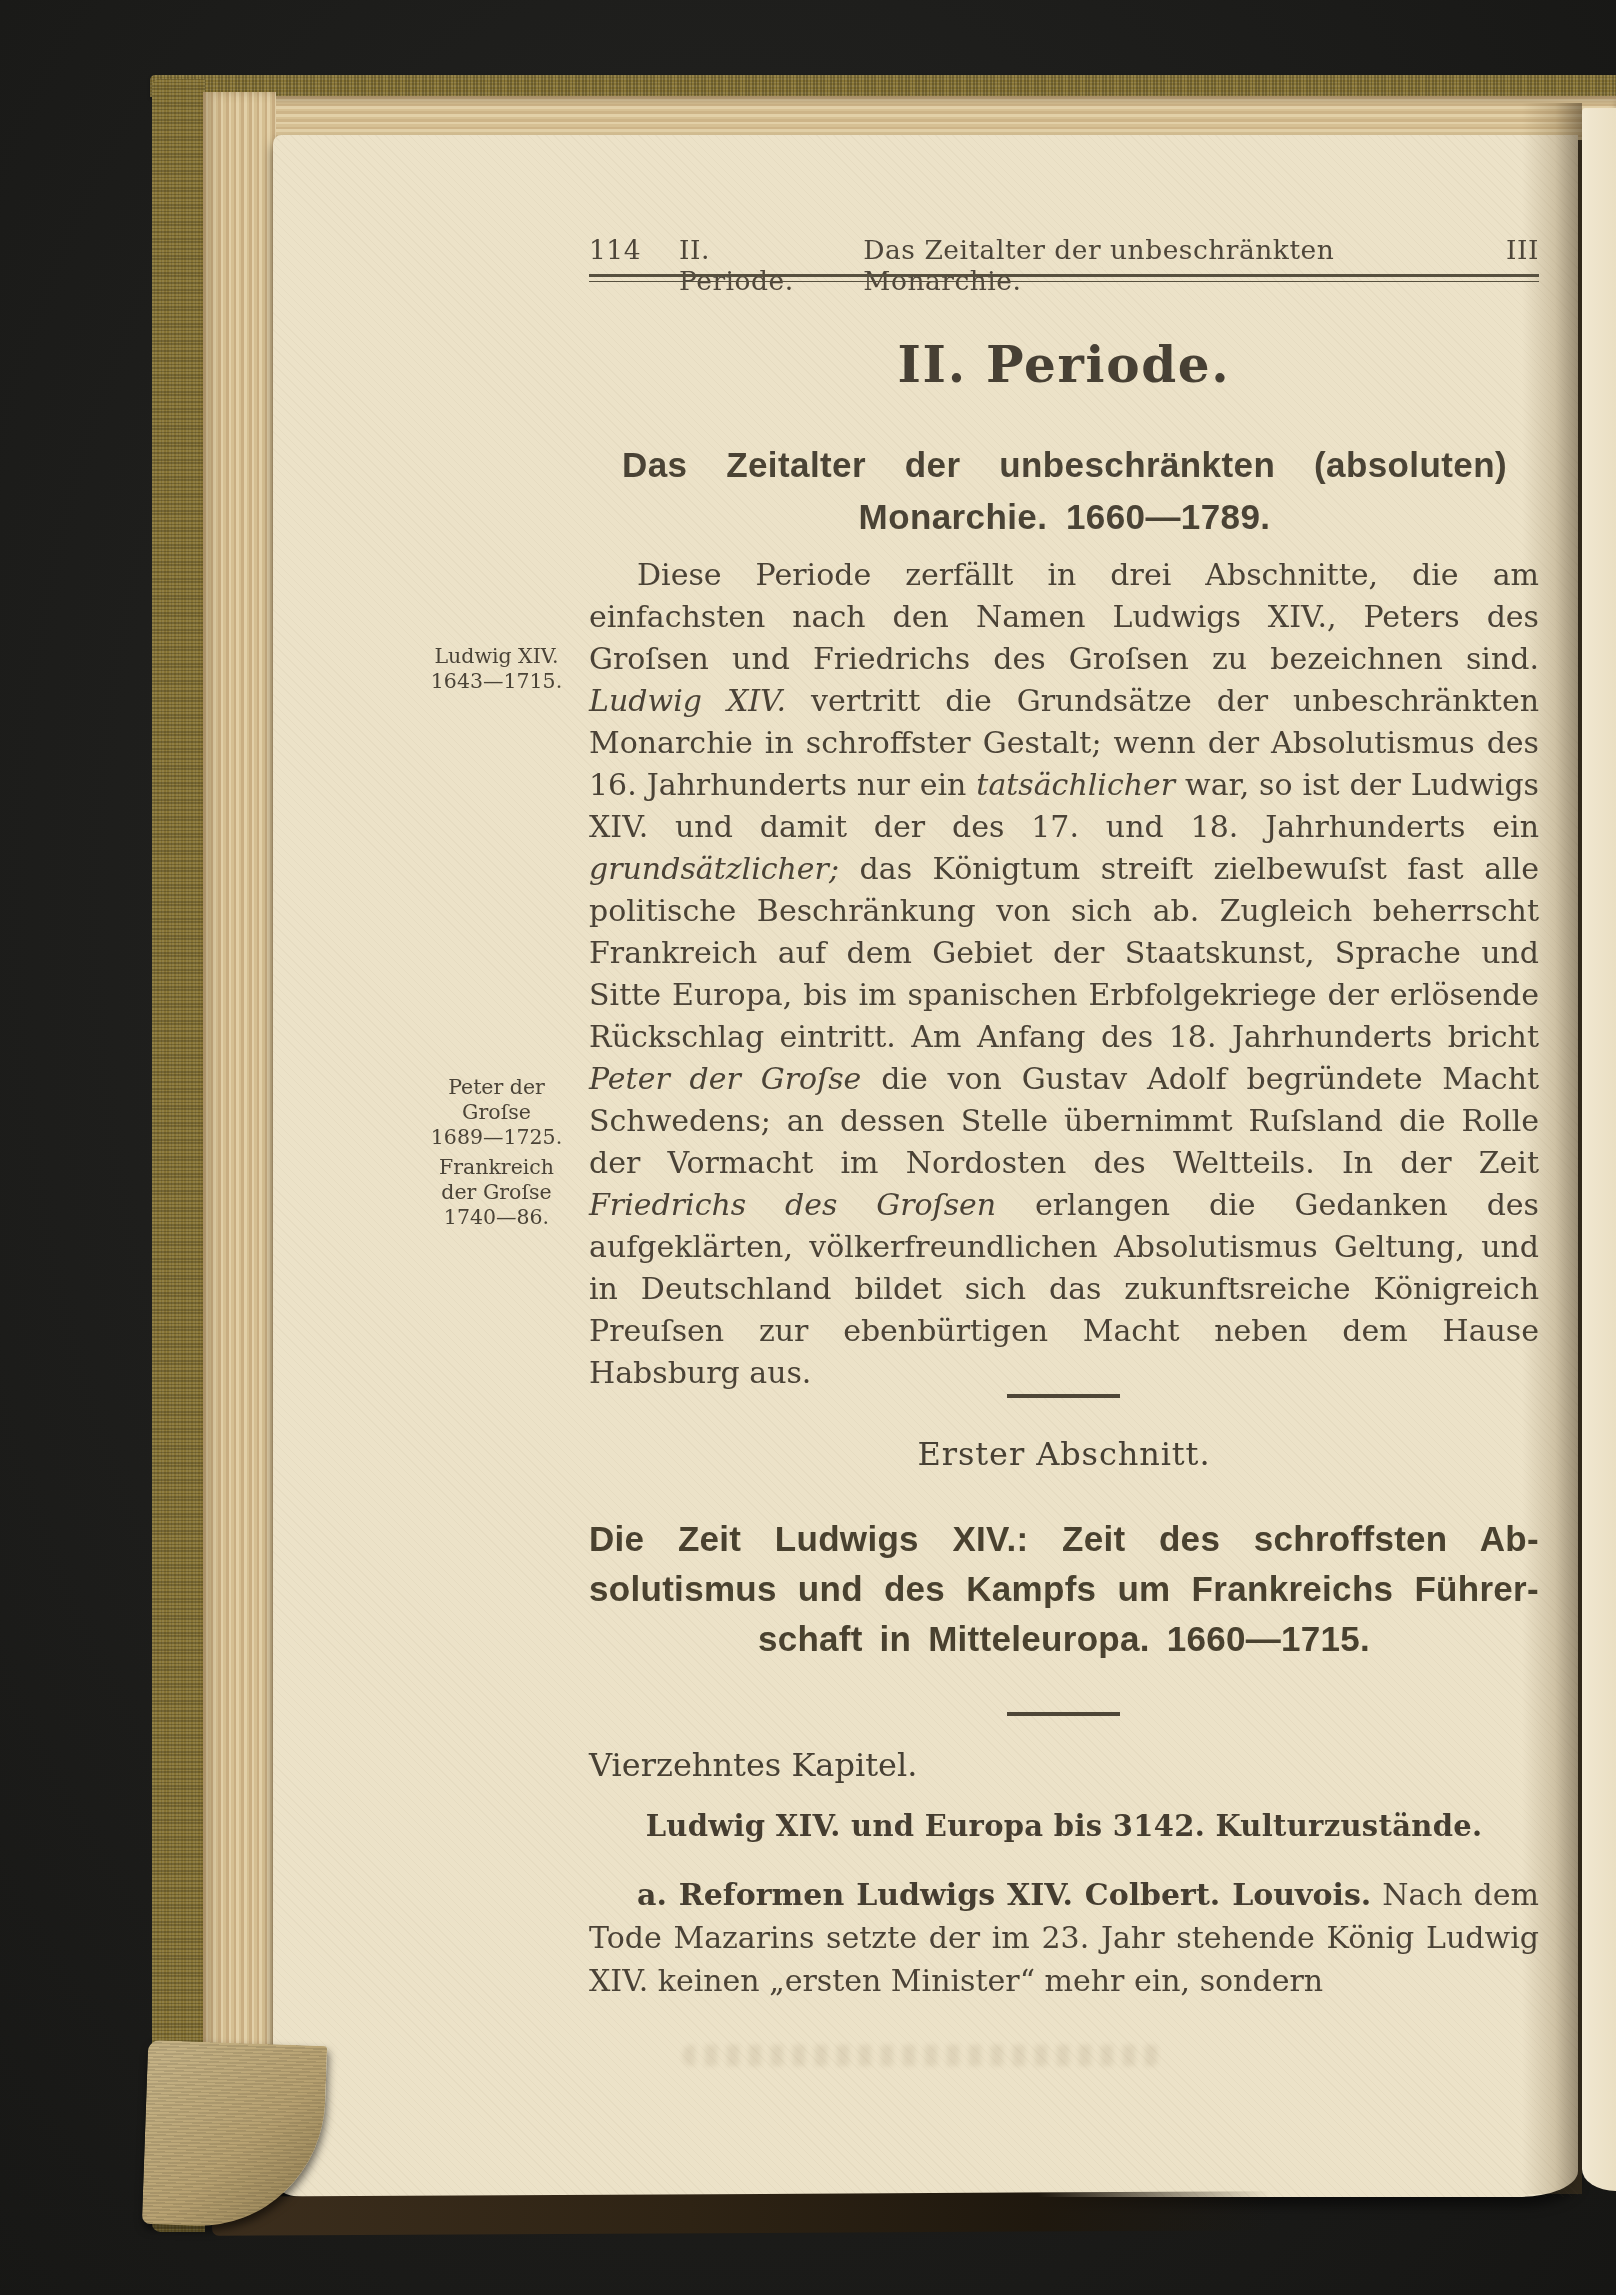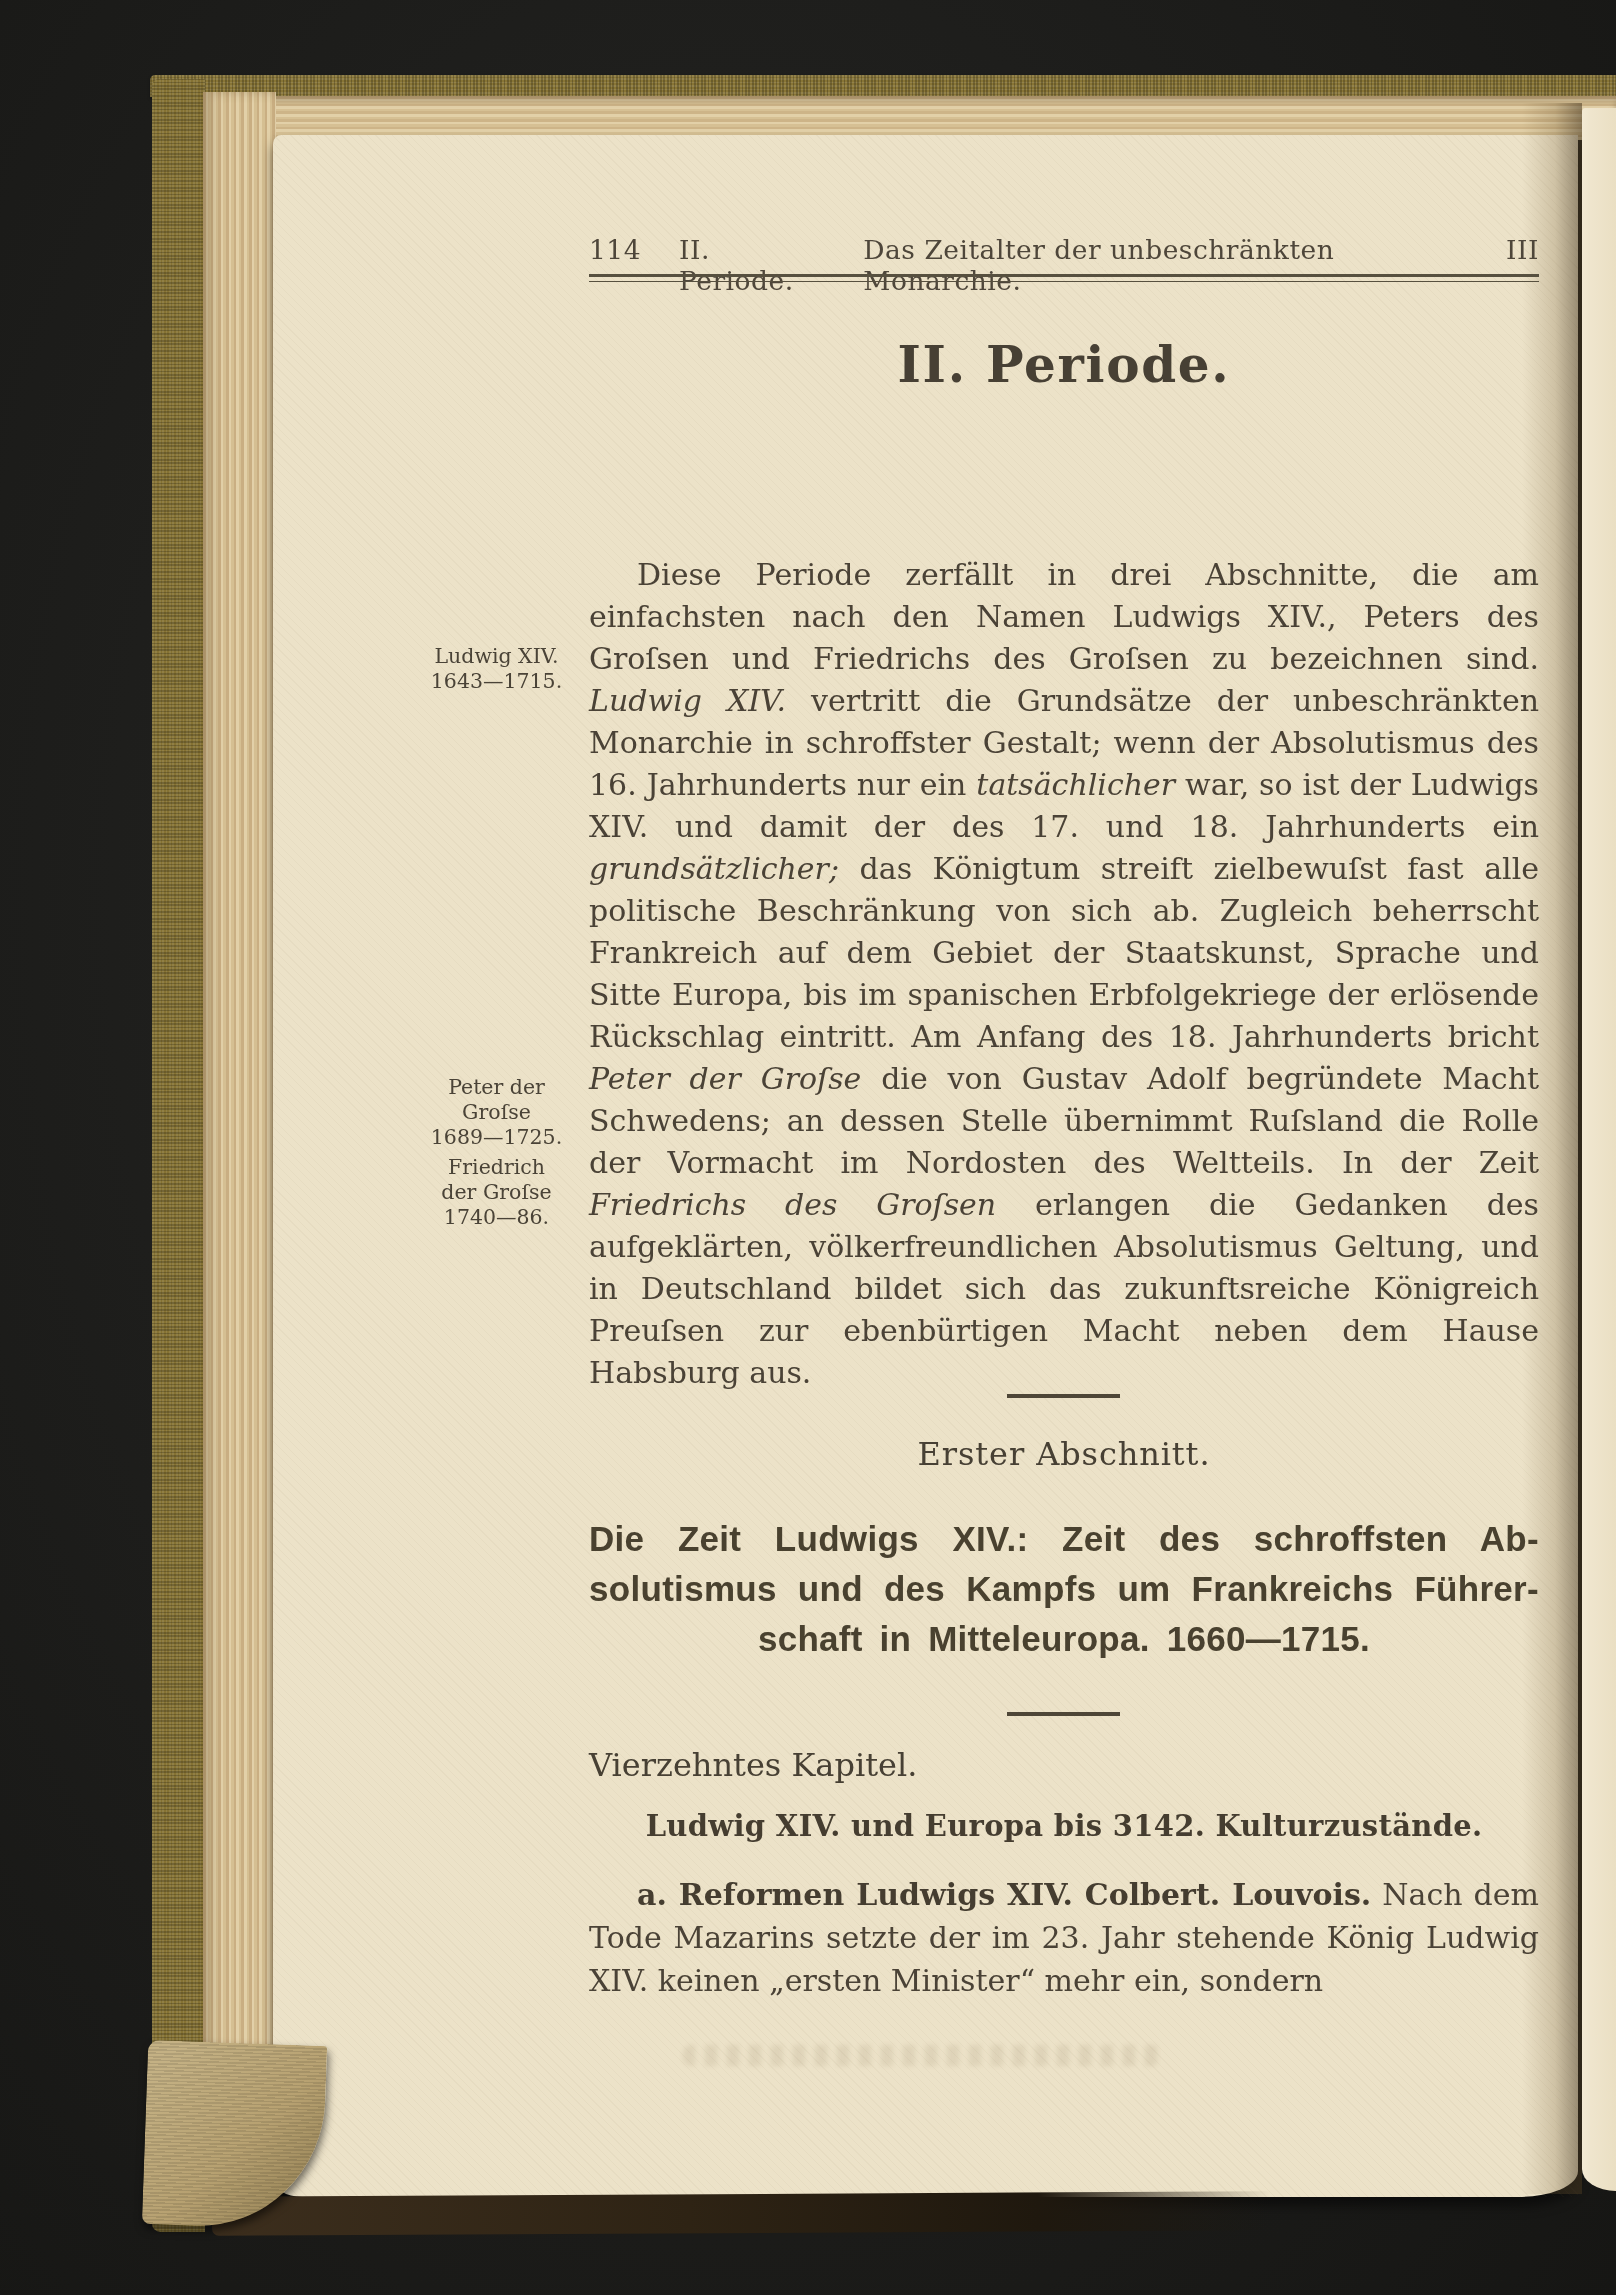--- a/index.html
+++ b/index.html
@@ -103,33 +103,37 @@
 
   <div class="header-row ink">
     <span>114</span>
     <span>II. Periode.</span>
     <span>Das Zeitalter der unbeschränkten Monarchie.</span>
     <span>III</span>
   </div>
   <div class="rule-double"></div>
 
   <div class="period-title">II. Periode.</div>
+  <div class="period-subtitle">
+      <div class="line">Das Zeitalter der unbeschränkten (absoluten)</div>
+      <div class="line">Monarchie. 1660—1789.</div>
+    </div>
 
   <div class="intro"><span>Diese Periode zerfällt in drei Abschnitte, die am einfachsten nach den Namen Ludwigs XIV., Peters des Groſsen und Friedrichs des Groſsen zu bezeichnen sind. </span><span class="i">Ludwig XIV.</span><span> vertritt die Grundsätze der unbeschränkten Monarchie in schroffster Gestalt; wenn der Absolutismus des 16. Jahrhunderts nur ein </span><span class="i">tatsächlicher</span><span> war, so ist der Ludwigs XIV. und damit der des 17. und 18. Jahrhunderts ein </span><span class="i">grundsätzlicher;</span><span> das Königtum streift zielbewuſst fast alle politische Beschränkung von sich ab.  Zugleich beherrscht Frankreich auf dem Gebiet der Staatskunst, Sprache und Sitte Europa, bis im spanischen Erbfolgekriege der erlösende Rückschlag eintritt.  Am Anfang des 18. Jahrhunderts bricht </span><span class="i">Peter der Groſse</span><span> die von Gustav Adolf begründete Macht Schwedens; an dessen Stelle übernimmt Ruſsland die Rolle der Vormacht im Nordosten des Weltteils.  In der Zeit </span><span class="i">Friedrichs des Groſsen</span><span> erlangen die Gedanken des aufgeklärten, völkerfreundlichen Absolutismus Geltung, und in Deutschland bildet sich das zukunftsreiche Königreich Preuſsen zur ebenbürtigen Macht neben dem Hause Habsburg aus.</span></div>
   <div class="margin-note" style="top:644px">
       <div class="line">Ludwig XIV.</div>
       <div class="line">1643—1715.</div>
     </div>
   <div class="margin-note" style="top:1075px">
       <div class="line">Peter der</div>
       <div class="line">Groſse</div>
       <div class="line">1689—1725.</div>
     </div>
   <div class="margin-note" style="top:1155px">
-      <div class="line">Friedrich</div>
+      <div class="line">Frankreich</div>
       <div class="line">der Groſse</div>
       <div class="line">1740—86.</div>
     </div>
 
   <div class="divider" style="top:1394px"></div>
   <div class="kicker">Erster Abschnitt.</div>
   <div class="section-heading">
       <div class="line">Die Zeit Ludwigs XIV.: Zeit des schroffsten Ab-</div>
       <div class="line">solutismus und des Kampfs um Frankreichs Führer-</div>
       <div class="line">schaft in Mitteleuropa. 1660—1715.</div>

